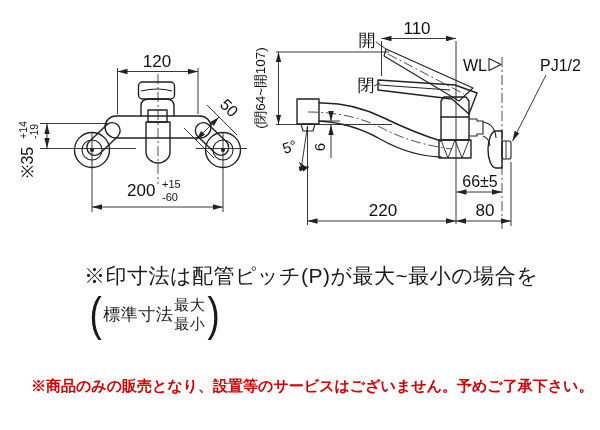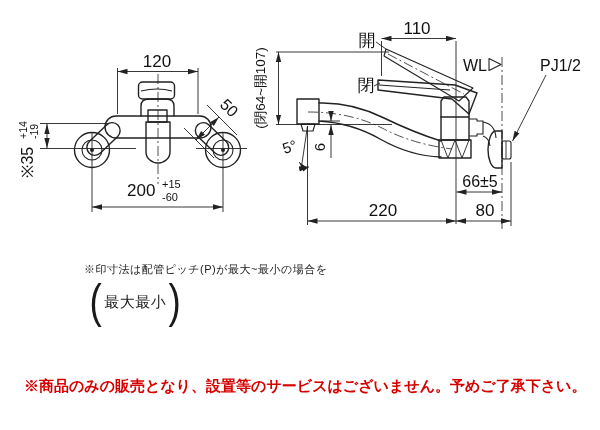--- a/index.html
+++ b/index.html
@@ -4,28 +4,28 @@
 <style>
   html,body{margin:0;padding:0;background:#fff;width:600px;height:430px;overflow:hidden;
     font-family:"Liberation Sans", sans-serif;}
   .stage{position:relative;width:600px;height:430px;background:#fff;}
   svg text{fill:#111;font-family:"Liberation Sans", sans-serif;}
   .o{fill:none;stroke:#222;stroke-width:1.4;stroke-linejoin:round;stroke-linecap:round;}
   .o2{fill:none;stroke:#222;stroke-width:1.1;stroke-linejoin:round;}
   .d{fill:none;stroke:#222;stroke-width:0.9;}
   .cl{fill:none;stroke:#222;stroke-width:0.8;stroke-dasharray:10 3 2 3;}
   .note{position:absolute;left:84px;top:262px;color:#1a1a1a;}
-  .note-line1{font-size:11px;letter-spacing:0.5px;white-space:nowrap;}
+  .note-line1{font-size:21px;letter-spacing:0.5px;white-space:nowrap;}
   .note-line2{display:flex;align-items:center;margin-top:1px;margin-left:4px;}
   .paren{font-size:46px;font-weight:400;line-height:46px;transform:scaleX(0.8);color:#1a1a1a;}
   .std{font-size:17px;letter-spacing:0.5px;}
-  .stack{display:flex;flex-direction:row;margin:0 1px;}
+  .stack{display:flex;flex-direction:column;margin:0 1px;}
   .stack span{font-size:15px;line-height:19px;letter-spacing:0.5px;}
   .suffix{font-size:17px;letter-spacing:0.5px;margin-left:3px;}
-  .disclaimers{position:absolute;left:24px;top:372px;color:#d70000;font-weight:bold;
+  .disclaimers{position:absolute;left:31px;top:372px;color:#d70000;font-weight:bold;
     font-size:15px;line-height:28px;white-space:nowrap;letter-spacing:0px;}
 </style>
 </head>
 <body>
 
 <div class="stage">
 
   <svg width="600" height="250" viewBox="0 0 600 250">
     <defs>
       <marker id="ae" markerWidth="12" markerHeight="8" refX="10" refY="3" orient="auto" markerUnits="userSpaceOnUse">
@@ -170,20 +170,21 @@
       <text x="383" y="216" text-anchor="middle" font-size="17">220</text>
       <text x="485" y="216" text-anchor="middle" font-size="17">80</text>
     </g>
   </svg>
 
   
   <div class="note">
     <div class="note-line1">※印寸法は配管ピッチ(P)が最大~最小の場合を</div>
     <div class="note-line2">
       <span class="paren">(</span>
+      <span class="std">標準寸法</span>
       <span class="stack">
         <span>最大</span>
         <span>最小</span>
       </span>
       <span class="paren">)</span>
     </div>
   </div>
 
   
   <div class="disclaimers">

